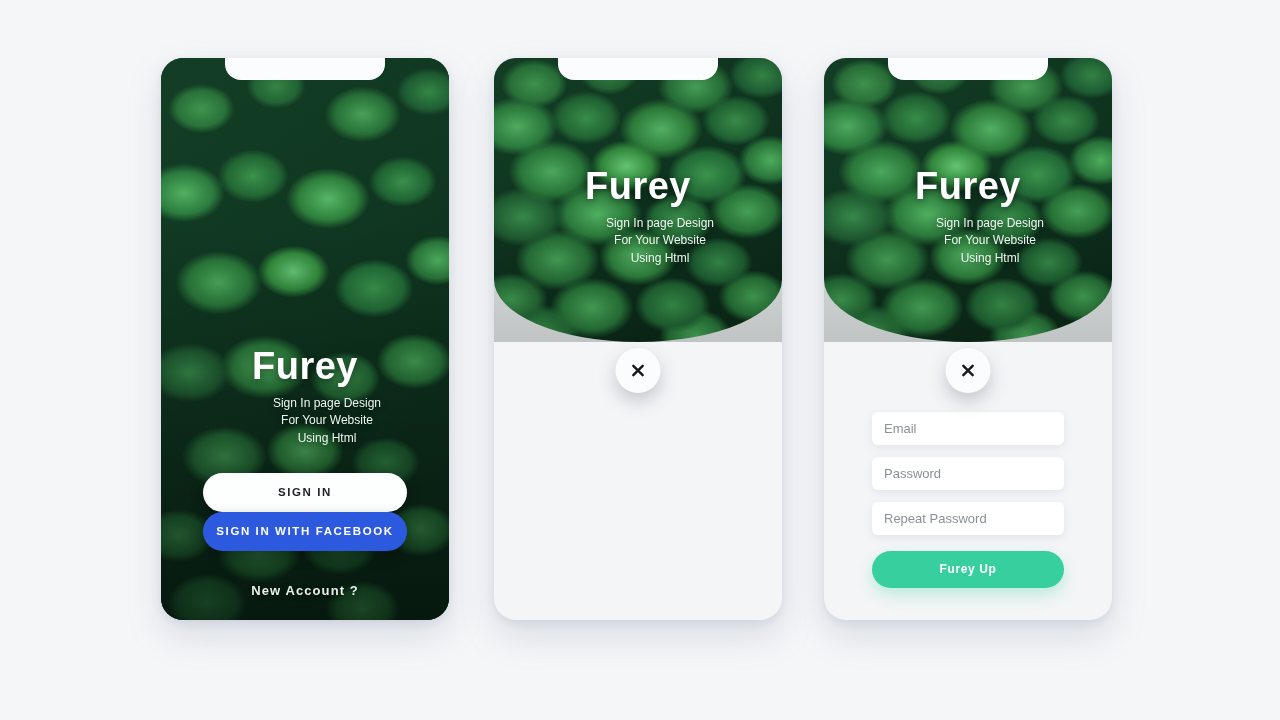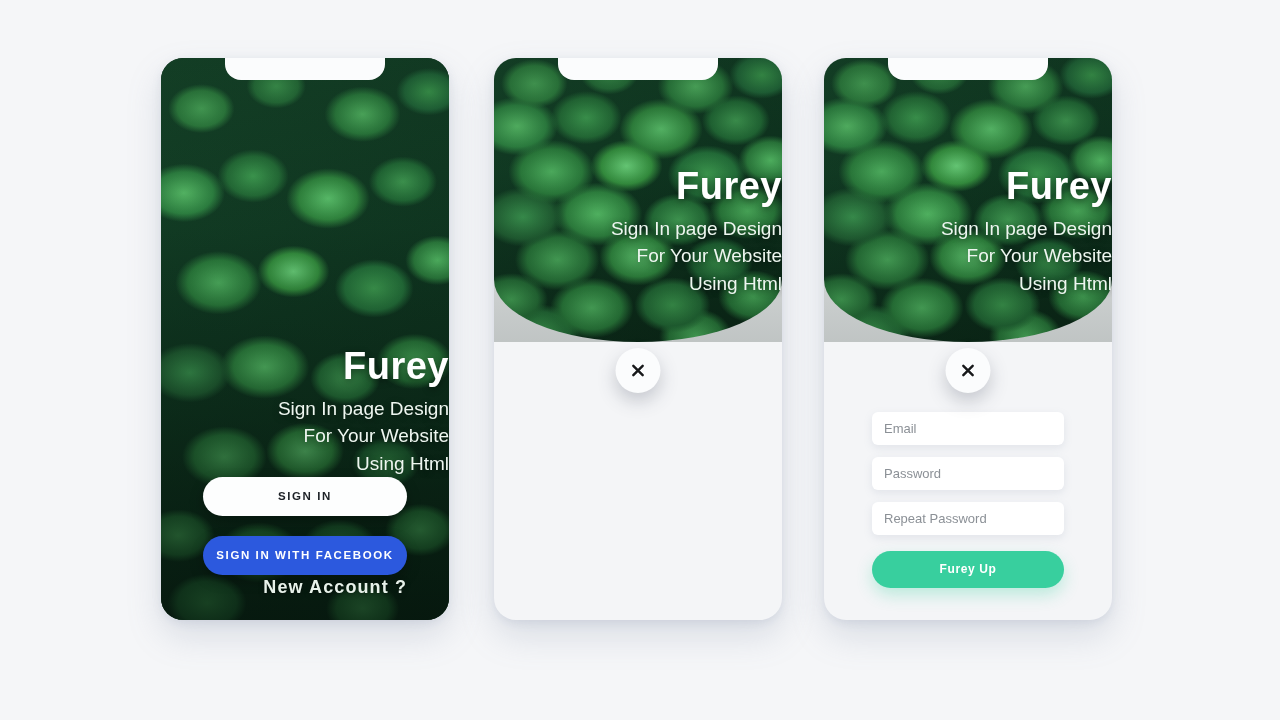--- a/index.html
+++ b/index.html
@@ -75,50 +75,50 @@
     position:absolute; top:0; left:50%; transform:translateX(-50%);
     width:160px; height:22px;
     background:#fbfcfd;
     border-bottom-left-radius:16px;
     border-bottom-right-radius:16px;
     z-index:6;
   }
 
   
   .brand{
-    position:absolute; left:0; right:0; text-align:right; z-index:4;
+    position:absolute; left:0; right:0; text-align:center; z-index:4;
     color:#ffffff; text-shadow:0 2px 7px rgba(0,0,0,.42);
   }
   .brand .logo{
     font-size:38px; font-weight:bold; letter-spacing:.5px; line-height:1.1;
   }
   .brand .tag{
-    margin-top:7px; font-size:19px; line-height:1.45; font-weight:400;
+    margin-top:7px; font-size:12px; line-height:1.45; font-weight:400;
     color:#eef6f0;
     margin-left:44px;
   }
   #card1 .brand{ top:288px; }
   #card2 .brand{ top:108px; }
   #card3 .brand{ top:108px; }
 
   
   .actions{
     position:absolute; left:42px; right:42px; bottom:22px; z-index:5;
   }
   .btn{
     display:block; width:100%; height:39px; line-height:39px;
     border:none; border-radius:20px; cursor:pointer; text-align:center;
     font-size:11.5px; font-weight:bold; letter-spacing:1.6px;
     font-family:"Liberation Sans", sans-serif;
   }
   .btn-white{ background:#fdfefe; color:#1d2126; box-shadow:0 5px 14px rgba(0,0,0,.28); }
-  .btn-fb{ background:#2c59de; color:#ffffff; margin-top:20px; box-shadow:0 5px 14px rgba(0,0,0,.28); }
+  .btn-fb{ background:#2c59de; color:#ffffff; margin-top:0; box-shadow:0 5px 14px rgba(0,0,0,.28); }
   .newacct{
-    display:block; margin-top:2px; text-align:right; cursor:pointer;
-    color:#e8f1ea; font-size:18px; font-weight:bold; letter-spacing:1.1px;
+    display:block; margin-top:32px; text-align:center; cursor:pointer;
+    color:#e8f1ea; font-size:13px; font-weight:bold; letter-spacing:1.1px;
     text-shadow:0 1px 5px rgba(0,0,0,.5);
   }
 
   
   .close-btn{
     position:absolute; left:50%; top:290px; transform:translateX(-50%);
     width:45px; height:45px; border-radius:50%;
     background:#fbfcfd; border:none; cursor:pointer; z-index:7;
     display:flex; align-items:center; justify-content:center;
     box-shadow:0 8px 18px rgba(60,70,90,.26);

